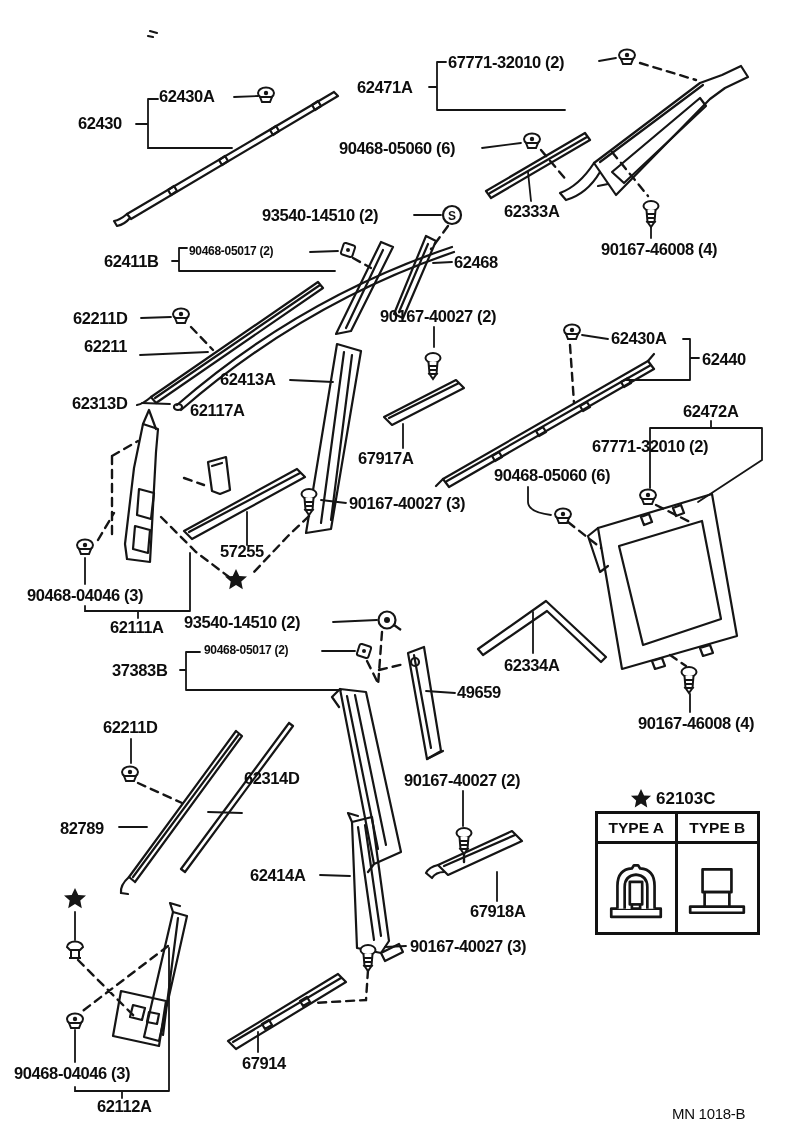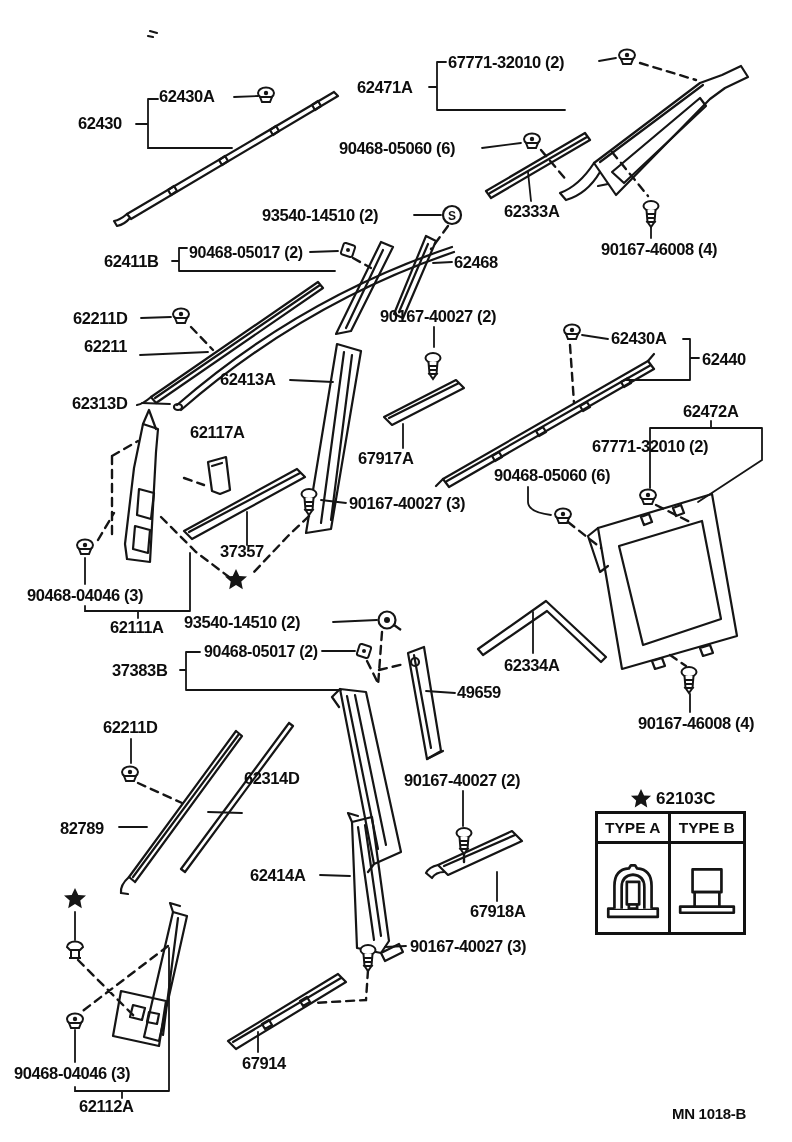--- a/index.html
+++ b/index.html
@@ -2,31 +2,31 @@
 <html><head>
 <meta charset="utf-8">
 <style>
   html,body{margin:0;padding:0;background:#fff;}
   body{width:792px;height:1142px;position:relative;overflow:hidden;
        font-family:"Liberation Sans",sans-serif;color:#0d0d0d;}
   .stage{position:absolute;left:0;top:0;width:792px;height:1142px;}
   svg.draw{position:absolute;left:0;top:0;}
   .lbl{position:absolute;font-weight:700;font-size:16.5px;letter-spacing:-0.4px;
        line-height:1;white-space:nowrap;color:#0d0d0d;}
-  .lbl.sm{font-size:16px;letter-spacing:-0.3px;}
+  .lbl.sm{font-size:12px;letter-spacing:-0.3px;}
   .legend-caption{position:absolute;left:630px;top:788px;display:flex;align-items:center;gap:4px;
        font-weight:700;font-size:17px;}
-  .legend-table{position:absolute;left:595px;top:811px;width:151px;height:124px;
+  .legend-table{position:absolute;left:595px;top:811px;width:165px;height:124px;
        border:3.5px solid #111;display:grid;grid-template-columns:1fr 1fr;grid-template-rows:30px 1fr;
        background:#fff;box-sizing:border-box;}
   .legend-table .hcell{display:flex;align-items:center;justify-content:center;
        font-weight:700;font-size:15.5px;border-bottom:3px solid #111;}
   .legend-table .hcell.first,.legend-table .bcell.first{border-right:3px solid #111;}
   .legend-table .bcell{display:flex;align-items:center;justify-content:center;}
-  .footer-code{position:absolute;left:672px;top:1105px;font-weight:700;font-size:15px;letter-spacing:-0.3px;}
+  .footer-code{position:absolute;left:672px;top:1105px;font-weight:400;font-size:15px;letter-spacing:-0.3px;}
 </style>
 </head>
 <body>
 
 <div class="stage">
 
 <svg class="draw" width="792" height="1142" viewBox="0 0 792 1142">
   <defs>
     <g id="ic-clip" stroke="#151515" stroke-width="2" fill="#fff">
       <ellipse rx="8" ry="5.5" cy="-2"></ellipse>
@@ -273,45 +273,45 @@
 <div class="lbl" style="left:104px;top:253px">62411B</div>
 <div class="lbl sm" style="left:189px;top:245px">90468-05017 (2)</div>
 <div class="lbl" style="left:454px;top:254px">62468</div>
 <div class="lbl" style="left:73px;top:310px">62211D</div>
 <div class="lbl" style="left:84px;top:338px">62211</div>
 <div class="lbl" style="left:72px;top:395px">62313D</div>
 <div class="lbl" style="left:220px;top:371px">62413A</div>
 <div class="lbl" style="left:380px;top:308px">90167-40027 (2)</div>
 <div class="lbl" style="left:611px;top:330px">62430A</div>
 <div class="lbl" style="left:702px;top:351px">62440</div>
-<div class="lbl" style="left:190px;top:424px">62117A</div>
+<div class="lbl" style="left:190px;top:402px">62117A</div>
 <div class="lbl" style="left:358px;top:450px">67917A</div>
 <div class="lbl" style="left:683px;top:403px">62472A</div>
 <div class="lbl" style="left:592px;top:438px">67771-32010 (2)</div>
 <div class="lbl" style="left:494px;top:467px">90468-05060 (6)</div>
 <div class="lbl" style="left:349px;top:495px">90167-40027 (3)</div>
-<div class="lbl" style="left:220px;top:543px">37357</div>
+<div class="lbl" style="left:220px;top:543px">57255</div>
 <div class="lbl" style="left:27px;top:587px">90468-04046 (3)</div>
 <div class="lbl" style="left:110px;top:619px">62111A</div>
 <div class="lbl" style="left:184px;top:614px">93540-14510 (2)</div>
 <div class="lbl sm" style="left:204px;top:644px">90468-05017 (2)</div>
 <div class="lbl" style="left:112px;top:662px">37383B</div>
 <div class="lbl" style="left:457px;top:684px">49659</div>
 <div class="lbl" style="left:504px;top:657px">62334A</div>
 <div class="lbl" style="left:638px;top:715px">90167-46008 (4)</div>
 <div class="lbl" style="left:103px;top:719px">62211D</div>
 <div class="lbl" style="left:60px;top:820px">82789</div>
 <div class="lbl" style="left:244px;top:770px">62314D</div>
 <div class="lbl" style="left:250px;top:867px">62414A</div>
 <div class="lbl" style="left:404px;top:772px">90167-40027 (2)</div>
 <div class="lbl" style="left:470px;top:903px">67918A</div>
 <div class="lbl" style="left:410px;top:938px">90167-40027 (3)</div>
 <div class="lbl" style="left:242px;top:1055px">67914</div>
 <div class="lbl" style="left:14px;top:1065px">90468-04046 (3)</div>
-<div class="lbl" style="left:79px;top:1098px">62112A</div>
+<div class="lbl" style="left:97px;top:1098px">62112A</div>
 
 <div class="legend-caption">
   <svg width="22" height="22" viewBox="-12 -12 24 24">
     <polygon points="0,-11 3.3,-3.9 11,-3.5 5.3,1.5 6.8,9.2 0,5 -6.8,9.2 -5.3,1.5 -11,-3.5 -3.3,-3.9" fill="#151515"></polygon>
   </svg>
   <span>62103C</span>
 </div>
 
 <div class="legend-table">
   <div class="hcell first">TYPE A</div>

